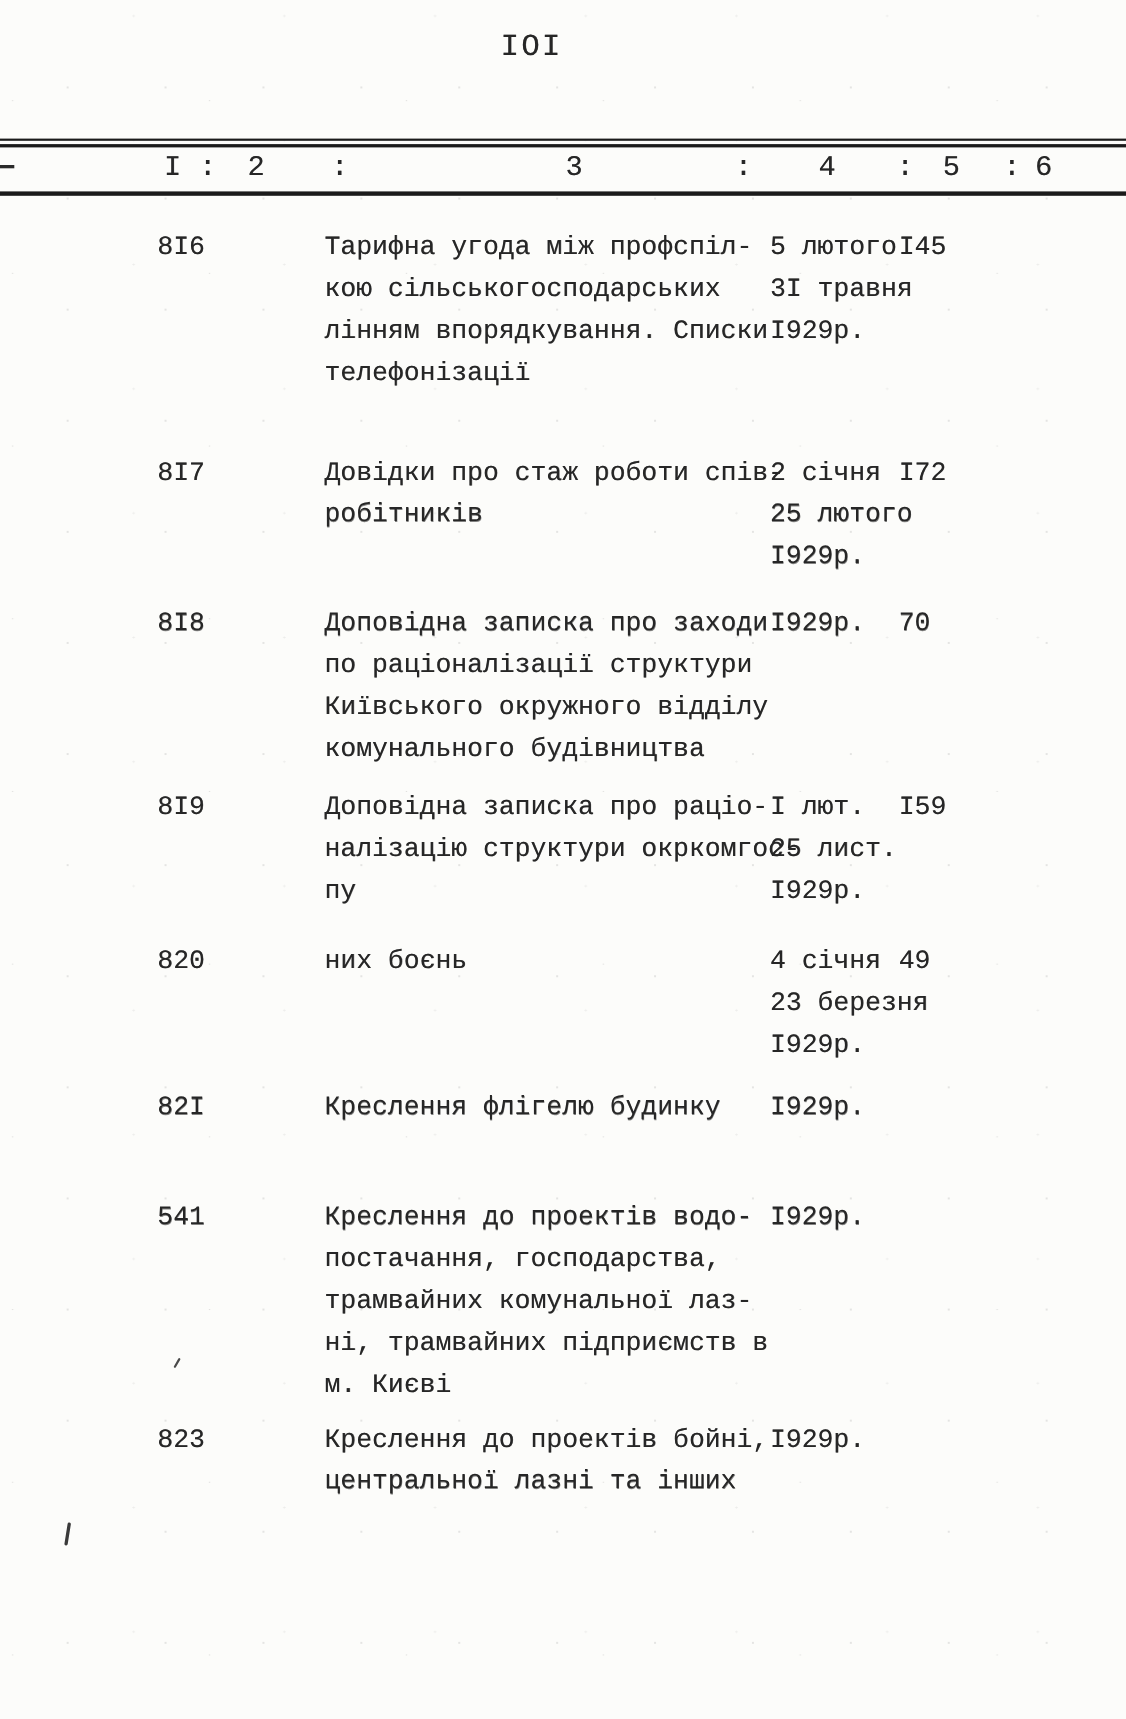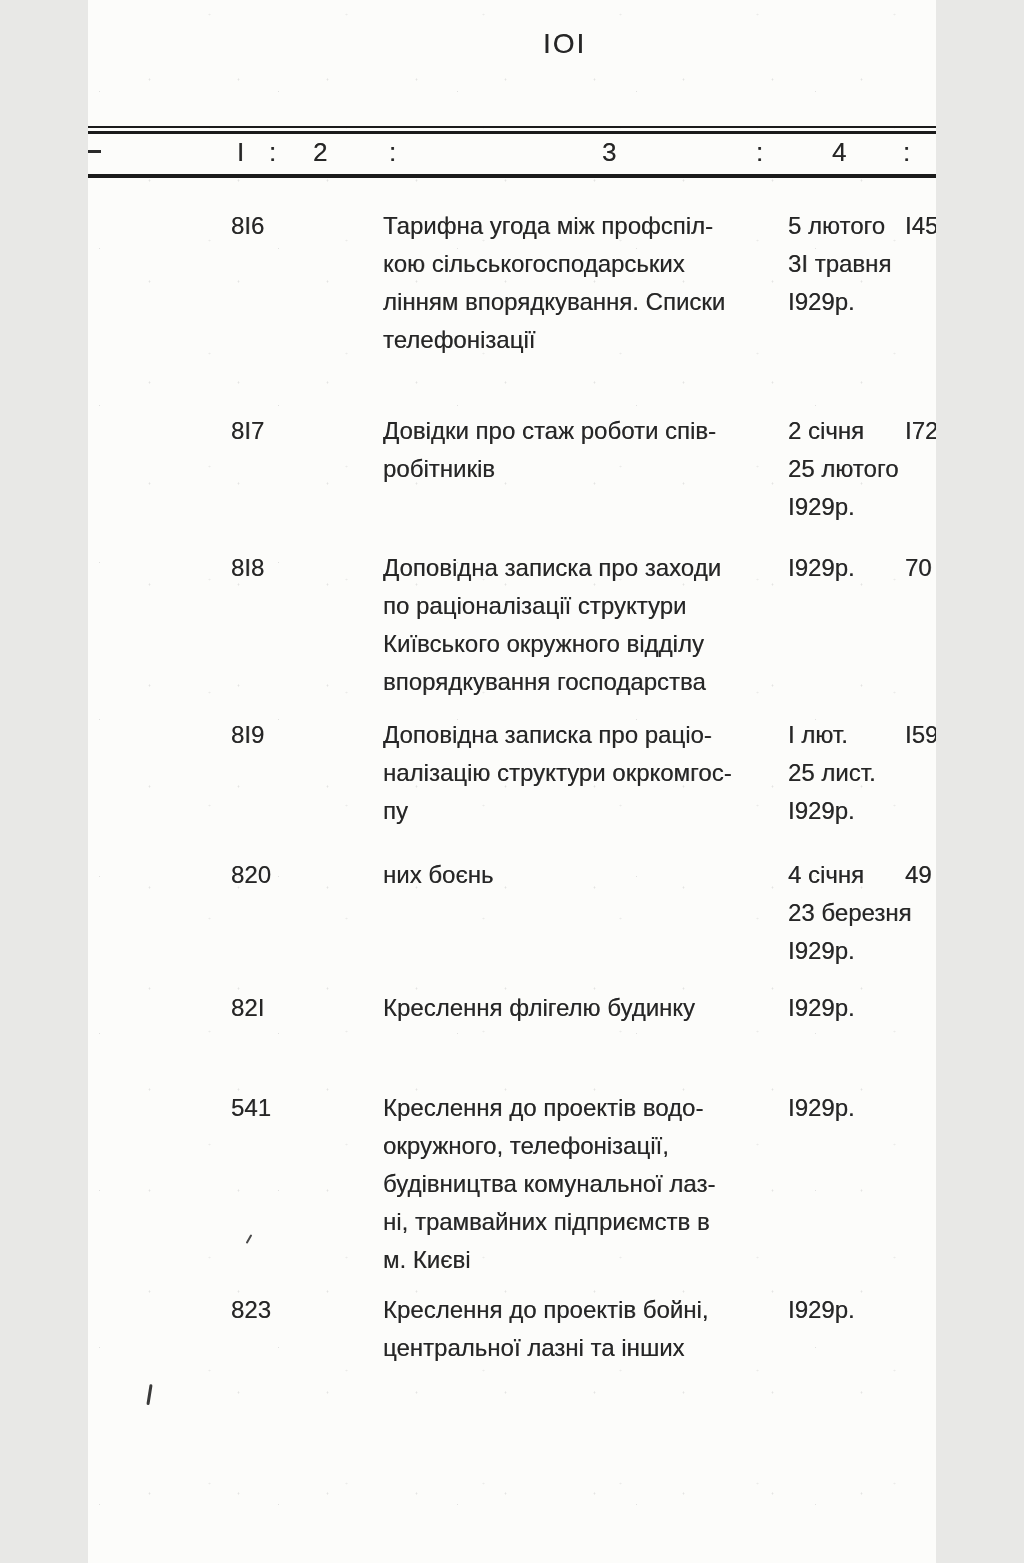--- a/index.html
+++ b/index.html
@@ -2,31 +2,31 @@
 <html><head>
 <meta charset="utf-8">
 <style>
   html, body {
     margin: 0;
     padding: 0;
     background: #e8e8e6;
   }
   .page {
     position: relative;
-    width: 848px;
+    width: 1024px;
     height: 1563px;
     margin: 0 auto;
     background-color: #fcfcfa;
     background-image:
       radial-gradient(rgba(20,20,20,0.10) 0.6px, transparent 1.2px),
       radial-gradient(rgba(20,20,20,0.07) 0.7px, transparent 1.4px),
       radial-gradient(rgba(20,20,20,0.12) 0.5px, transparent 1.0px);
     background-size: 89px 101px, 137px 113px, 179px 157px;
     background-position: 17px 29px, 53px 71px, 101px 13px;
-    font-family: Liberation Sans, sans-serif;
+    font-family: Liberation Mono, monospace;
     color: #262626;
     overflow: hidden;
   }
   .ink {
     text-shadow: 0.3px 0.3px 0.5px rgba(30,30,30,0.55);
     white-space: nowrap;
   }
   .pageno {
     position: absolute;
     left: 455px;
@@ -163,21 +163,21 @@
           <div class="ink">І929р.</div>
         </div>
         <div class="pages ink">І72</div>
       </div>
       <div class="entry" style="top: 549px;">
         <div class="num ink">8І8</div>
         <div class="desc">
           <div class="ink">Доповідна записка про заходи</div>
           <div class="ink">по раціоналізації структури</div>
           <div class="ink">Київського окружного відділу</div>
-          <div class="ink">впорядкування господарства</div>
+          <div class="ink">комунального будівництва</div>
         </div>
         <div class="dates">
           <div class="ink">І929р.</div>
         </div>
         <div class="pages ink">70</div>
       </div>
       <div class="entry" style="top: 716px;">
         <div class="num ink">8І9</div>
         <div class="desc">
           <div class="ink">Доповідна записка про раціо-</div>
@@ -210,22 +210,22 @@
         </div>
         <div class="dates">
           <div class="ink">І929р.</div>
         </div>
         <div class="pages ink"></div>
       </div>
       <div class="entry" style="top: 1089px;">
         <div class="num ink">541</div>
         <div class="desc">
           <div class="ink">Креслення до проектів водо-</div>
-          <div class="ink">окружного, телефонізації,</div>
-          <div class="ink">будівництва комунальної лаз-</div>
+          <div class="ink">постачання, господарства,</div>
+          <div class="ink">трамвайних комунальної лаз-</div>
           <div class="ink">ні, трамвайних підприємств в</div>
           <div class="ink">м. Києві</div>
         </div>
         <div class="dates">
           <div class="ink">І929р.</div>
         </div>
         <div class="pages ink"></div>
       </div>
       <div class="entry" style="top: 1291px;">
         <div class="num ink">823</div>

